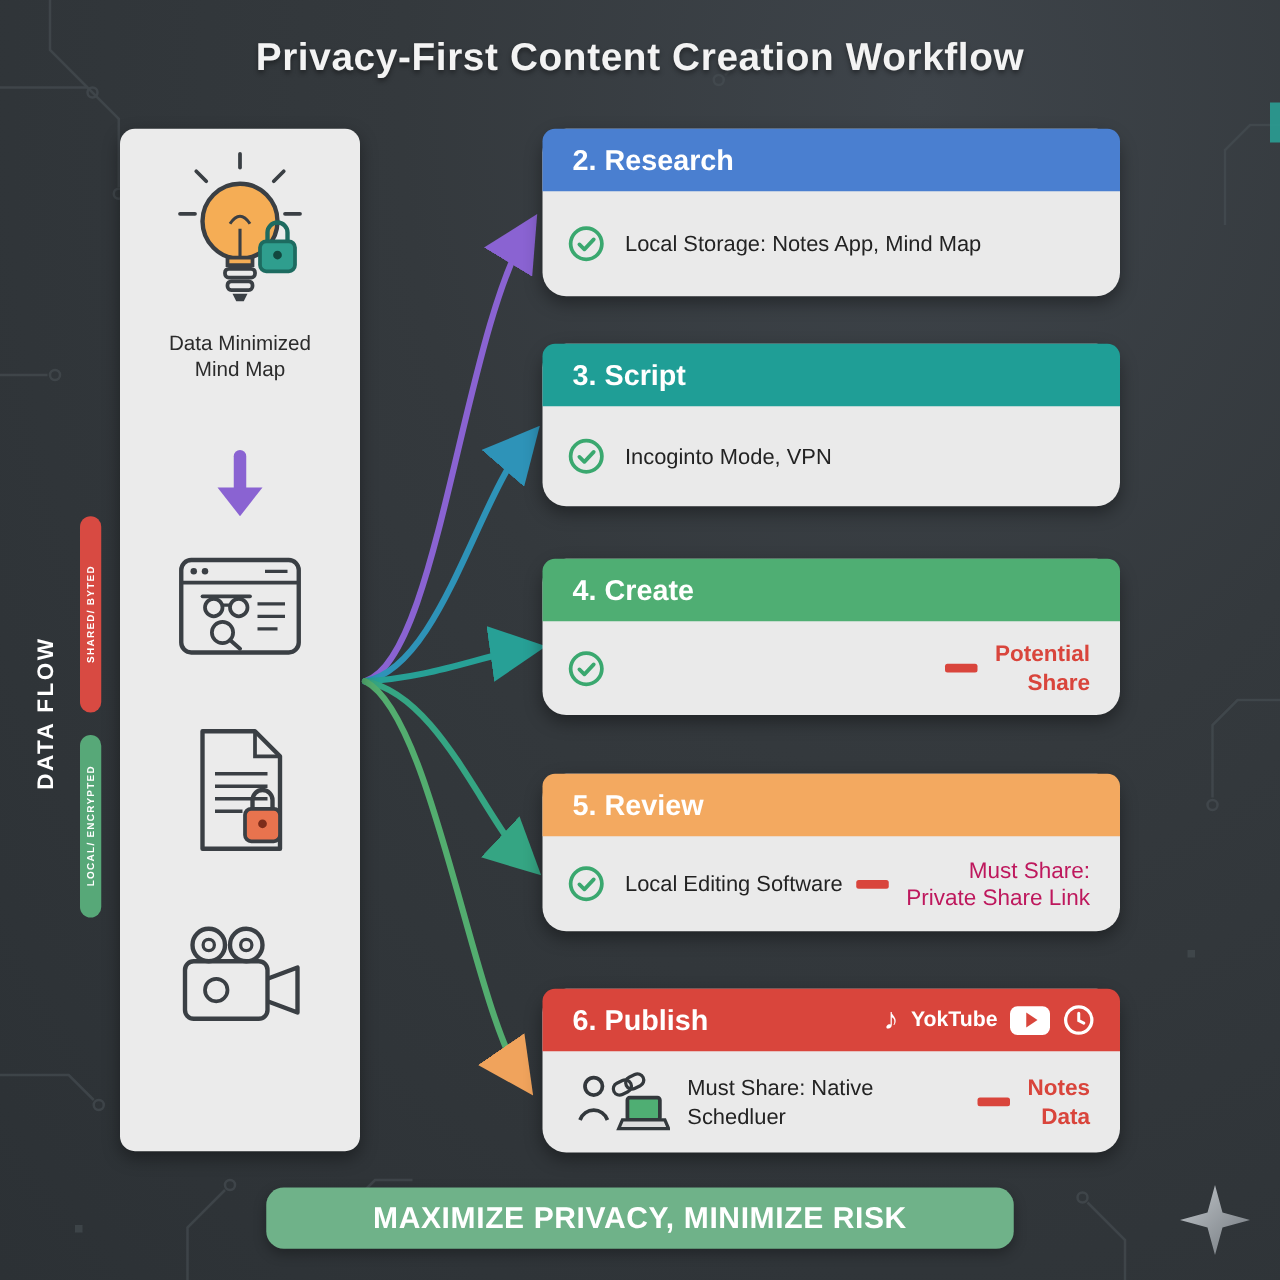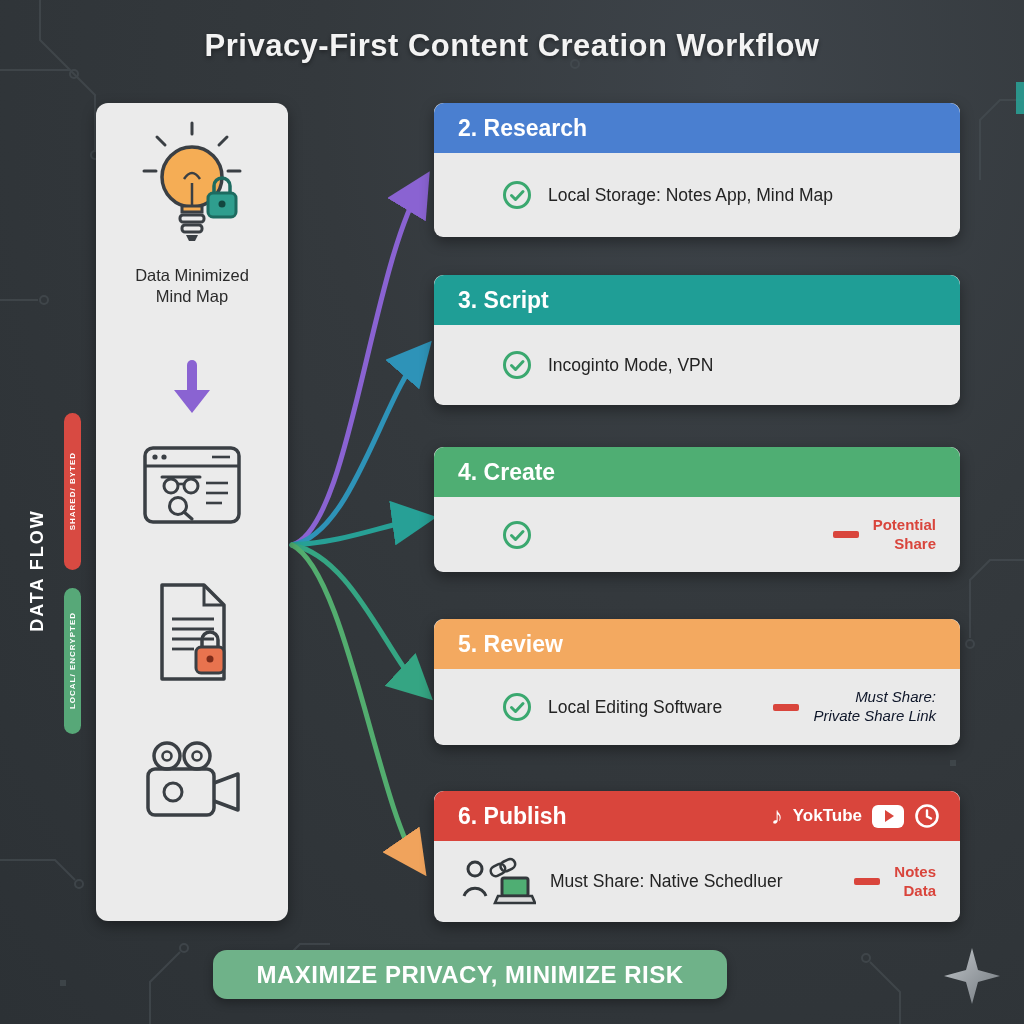--- a/index.html
+++ b/index.html
@@ -37,44 +37,44 @@
   .cicon{position:absolute;left:50%;transform:translateX(-50%);}
   .icon-bulb{top:16px;}
   .caption{position:absolute;top:162px;left:0;width:100%;text-align:center;color:#2b2b2b;font-size:16.5px;line-height:1.3;font-weight:500;}
   .icon-downarrow{top:256px;}
   .icon-browser{top:342px;}
   .icon-document{top:478px;}
   .icon-camera{top:636px;}
   
   .arrows{position:absolute;left:0;top:0;z-index:5;pointer-events:none;}
   
-  .rcard{position:absolute;left:434px;width:526px;border-radius:9px;box-shadow:0 5px 14px rgba(0,0,0,.38);z-index:6;background:#eaeaea;}
+  .rcard{position:absolute;left:434px;width:462px;border-radius:19px;box-shadow:0 5px 14px rgba(0,0,0,.38);z-index:6;background:#eaeaea;}
   .rheader{height:50px;border-radius:10px 10px 0 0;display:flex;align-items:center;padding:0 20px 0 24px;color:#fff;font-size:23px;font-weight:bold;}
   .hdr-blue{background:#4a7fd0;}
   .hdr-teal{background:#1f9e96;}
   .hdr-green{background:#4fae73;}
   .hdr-orange{background:#f3a960;}
   .hdr-red{background:#d9453c;}
-  .rbody{height:calc(100% - 50px);border-radius:0 0 10px 10px;display:flex;align-items:center;padding:0 24px 0 68px;}
+  .rbody{height:calc(100% - 50px);border-radius:0 0 10px 10px;display:flex;align-items:center;padding:0 24px 0 20px;}
   .rtext{font-size:17.5px;color:#232323;margin-left:16px;line-height:1.3;font-weight:500;}
   .warn-group{margin-left:auto;display:flex;align-items:center;gap:14px;}
   .dash{width:26px;height:7px;border-radius:2px;background:#d9453c;flex:0 0 auto;}
-  .warn{text-align:right;font-size:15px;line-height:1.25;}
+  .warn{text-align:right;font-size:18px;line-height:1.25;}
   .warn-red{color:#d9453c;font-weight:bold;}
-  .warn-dark{color:#0f172a;font-weight:500;font-style:italic;}
+  .warn-dark{color:#be185d;font-weight:500;}
   
   .hdr-icons{margin-left:auto;display:flex;align-items:center;gap:10px;}
   .note-icon{font-size:24px;font-weight:bold;color:#fff;line-height:1;}
   .platform-label{font-size:17px;font-weight:bold;color:#fff;}
   .yt-badge{width:32px;height:23px;background:#fff;border-radius:6px;display:inline-flex;align-items:center;justify-content:center;}
   .yt-tri{width:0;height:0;border-left:9px solid #d9453c;border-top:6px solid transparent;border-bottom:6px solid transparent;margin-left:2px;}
   .publish-body .rtext{margin-left:14px;}
   
   .banner{
-    position:absolute;left:213px;top:950px;width:514px;height:49px;background:#6fb289;border-radius:14px;
+    position:absolute;left:213px;top:950px;width:598px;height:49px;background:#6fb289;border-radius:14px;
     display:flex;align-items:center;justify-content:center;color:#fff;font-size:24px;font-weight:bold;
     letter-spacing:.5px;z-index:6;box-shadow:0 4px 10px rgba(0,0,0,.3);
   }
   .sparkle{position:absolute;right:22px;bottom:18px;z-index:6;}
 </style>
 </head>
 <body>
 
 <div class="canvas">
 

